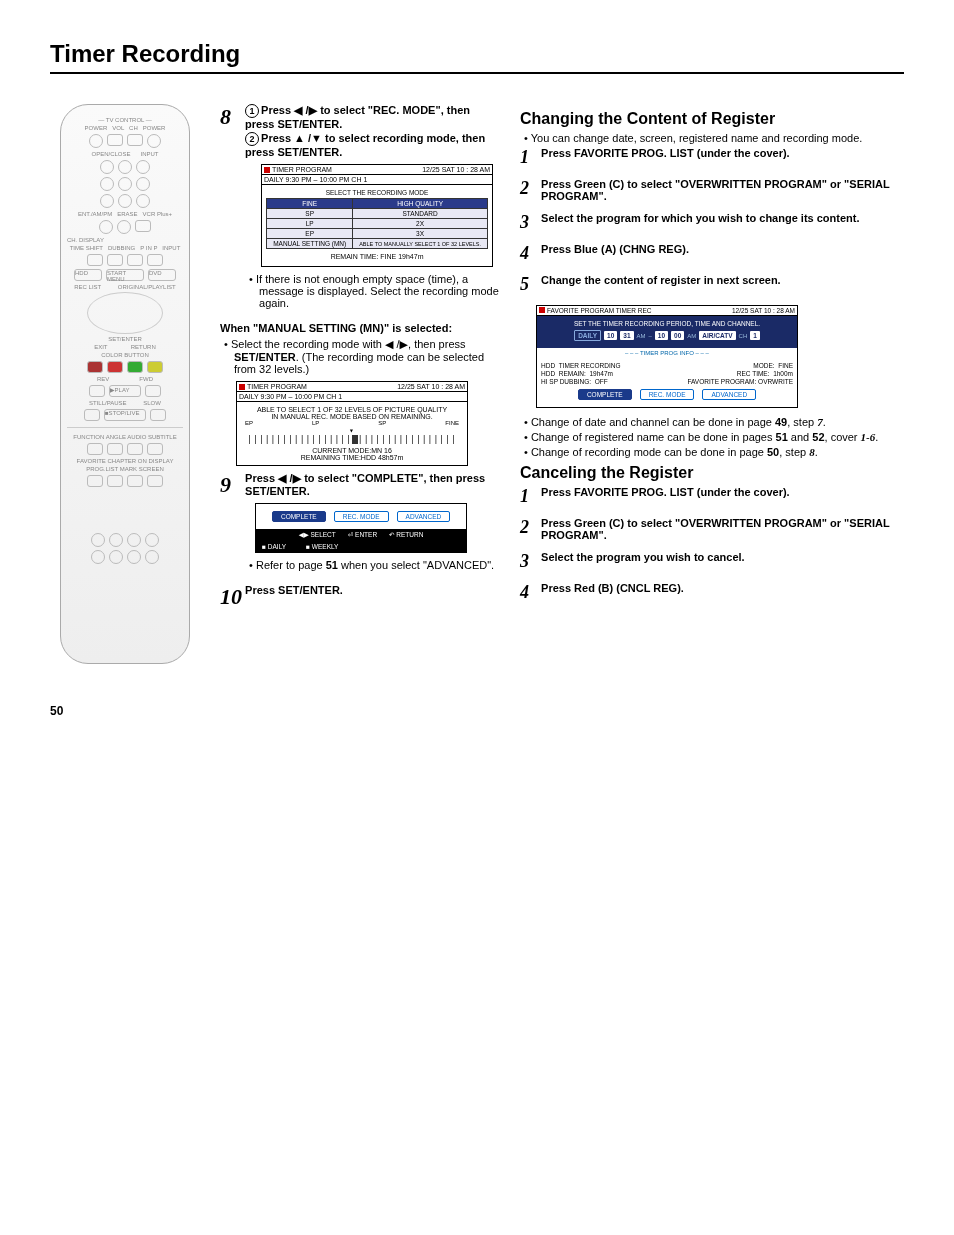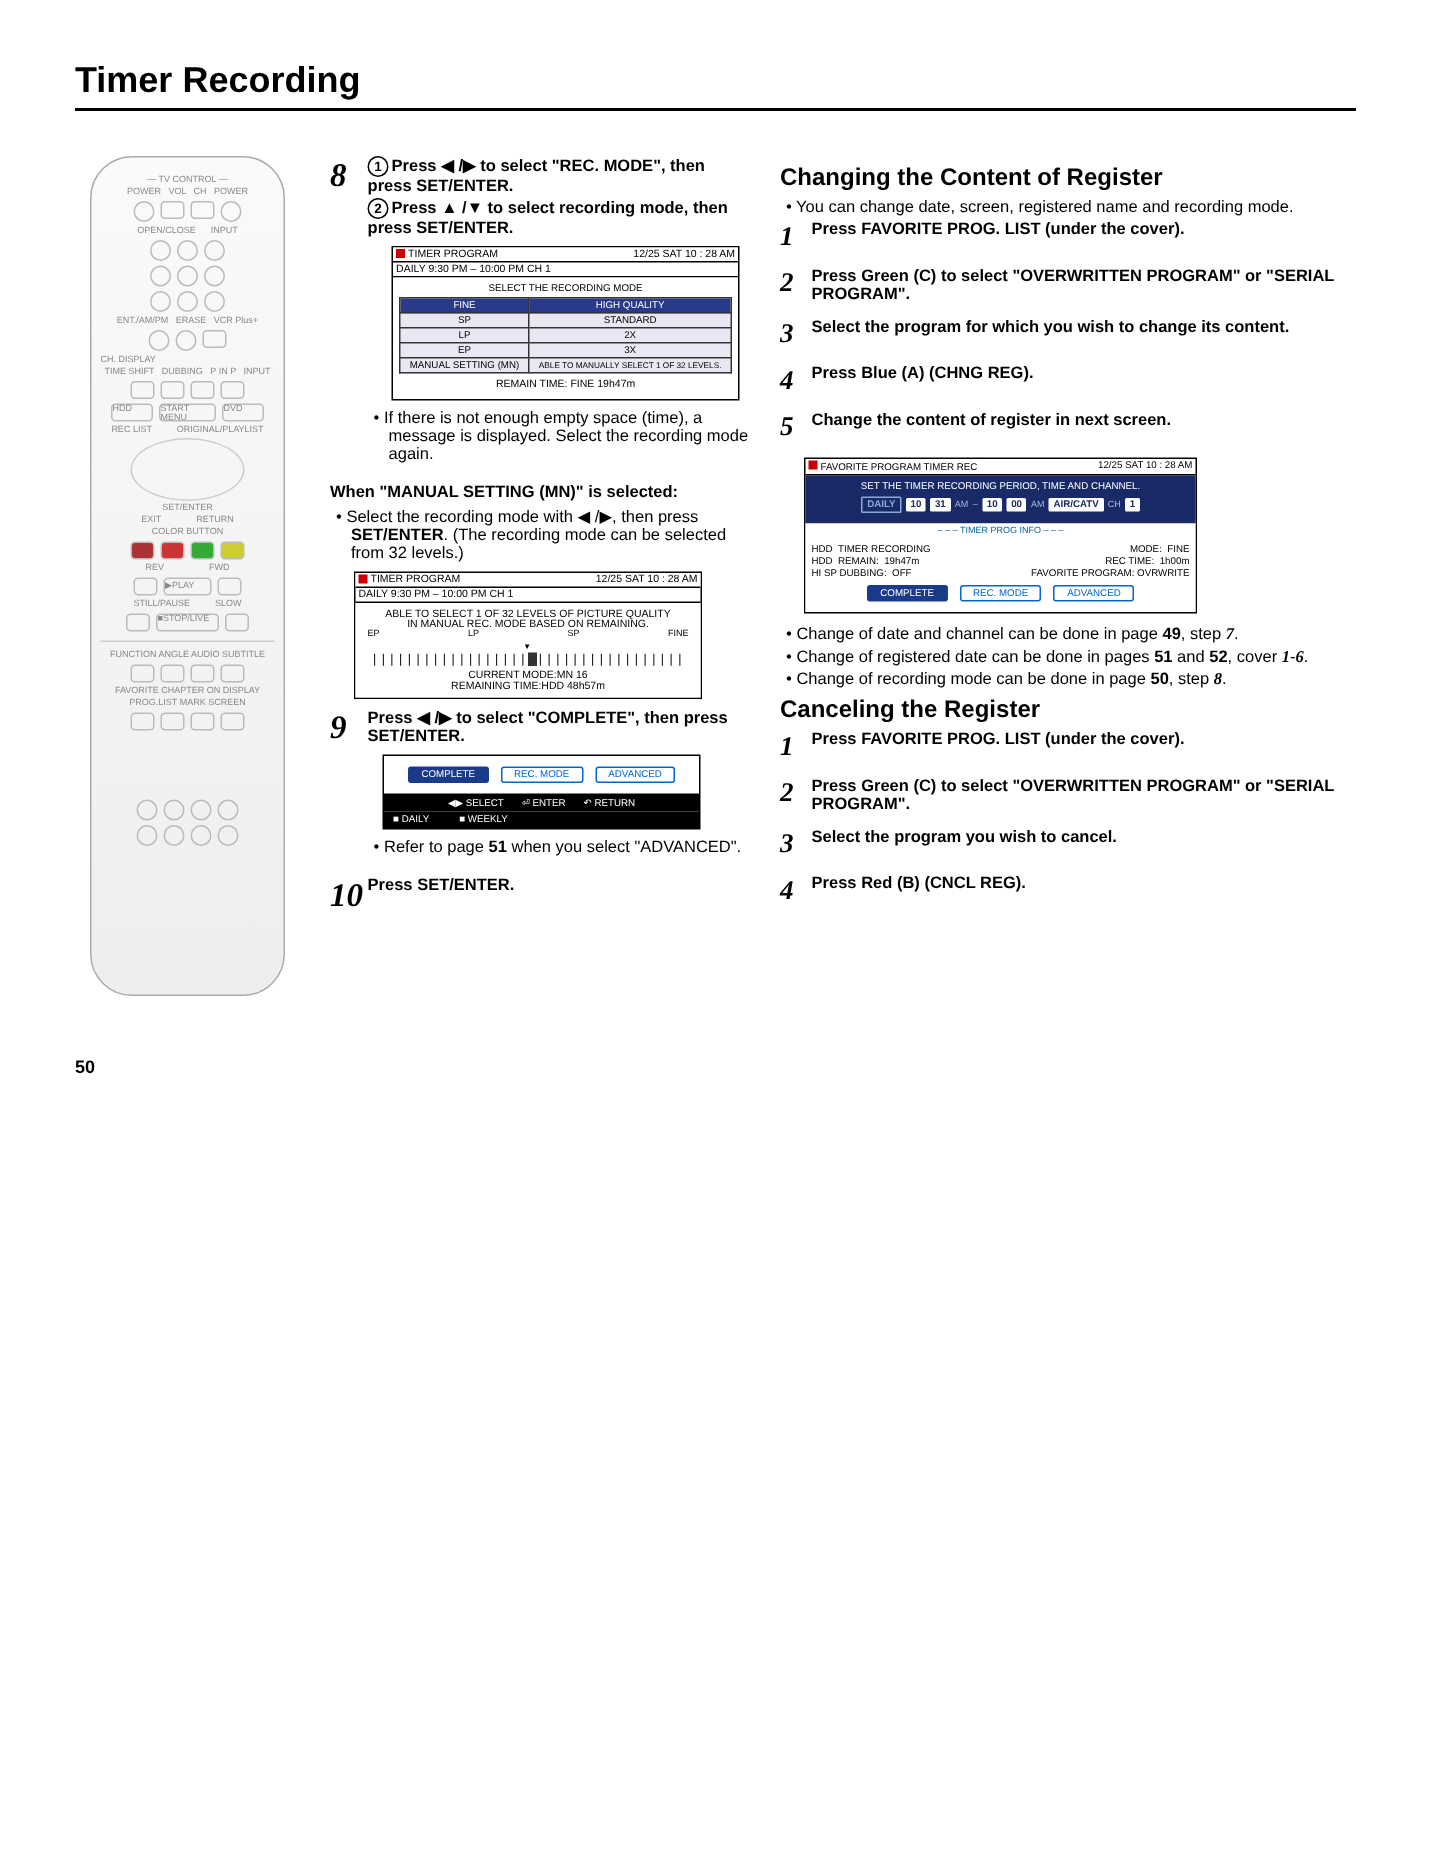--- a/index.html
+++ b/index.html
@@ -383,21 +383,21 @@
           </div>
         <div class="btnbar" style="margin-top:4px;">
           <span class="obtn fill">COMPLETE</span>
           <span class="obtn">REC. MODE</span>
           <span class="obtn">ADVANCED</span>
         </div>
       </div>
     </div>
 
     <div class="bullet"><span>Change of date and channel can be done in page </span><span class="bold">49</span><span>, step </span><span class="bold" style="font-style:italic;font-family:'Times New Roman',serif;">7</span><span>.</span></div>
-    <div class="bullet"><span>Change of registered date can be done in pages </span><span class="bold">51</span><span> and </span><span class="bold">52</span><span>, cover </span><span class="bold" style="font-style:italic;font-family:'Times New Roman',serif;">1</span><span>-</span><span class="bold" style="font-style:italic;font-family:'Times New Roman',serif;">6</span><span>.</span></div>
+    <div class="bullet"><span>Change of registered name can be done in pages </span><span class="bold">51</span><span> and </span><span class="bold">52</span><span>, cover </span><span class="bold" style="font-style:italic;font-family:'Times New Roman',serif;">1</span><span>-</span><span class="bold" style="font-style:italic;font-family:'Times New Roman',serif;">6</span><span>.</span></div>
     <div class="bullet"><span>Change of recording mode can be done in page </span><span class="bold">50</span><span>, step </span><span class="bold" style="font-style:italic;font-family:'Times New Roman',serif;">8</span><span>.</span></div>
 
     <div class="section-h">Canceling the Register</div>
 
     <div class="step"><span class="step-num small">1</span>
       <div class="step-body bold"><span>Press </span><span class="heavy">FAVORITE PROG. LIST</span><span> (under the cover).</span></div></div>
 
     <div class="step"><span class="step-num small">2</span>
       <div class="step-body bold"><span>Press </span><span class="heavy">Green (C)</span><span> to select "OVERWRITTEN PROGRAM" or "SERIAL PROGRAM".</span></div></div>
 

